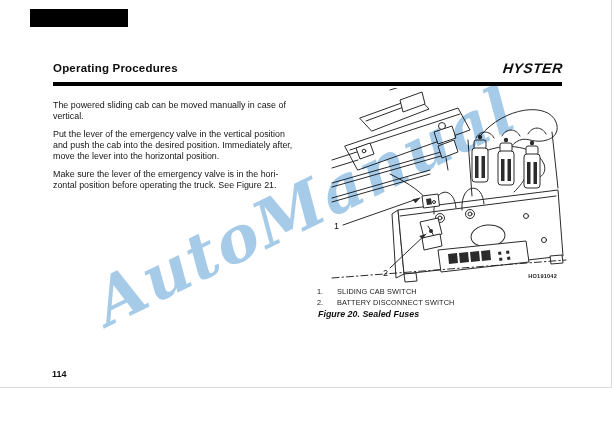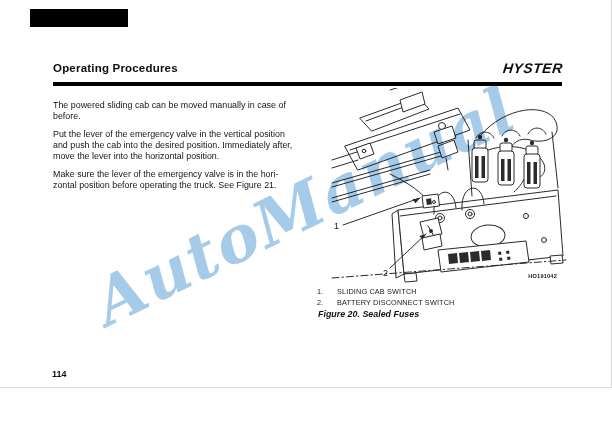--- a/index.html
+++ b/index.html
@@ -54,21 +54,21 @@
 
   <div class="reg-mark"></div>
 
   <div class="page-title">Operating Procedures</div>
   <div class="brand">HYSTER</div>
   <div class="header-rule"></div>
 
   <div class="body-col">
     <div class="para">
       <div class="line">The powered sliding cab can be moved manually in case of</div>
-      <div class="line">before.</div>
+      <div class="line">vertical.</div>
     </div>
     <div class="para">
       <div class="line">Put the lever of the emergency valve in the vertical position</div>
       <div class="line">and push the cab into the desired position. Immediately after,</div>
       <div class="line">move the lever into the horizontal position.</div>
     </div>
     <div class="para">
       <div class="line">Make sure the lever of the emergency valve is in the hori-</div>
       <div class="line">zontal position before operating the truck. See Figure 21.</div>
     </div>

